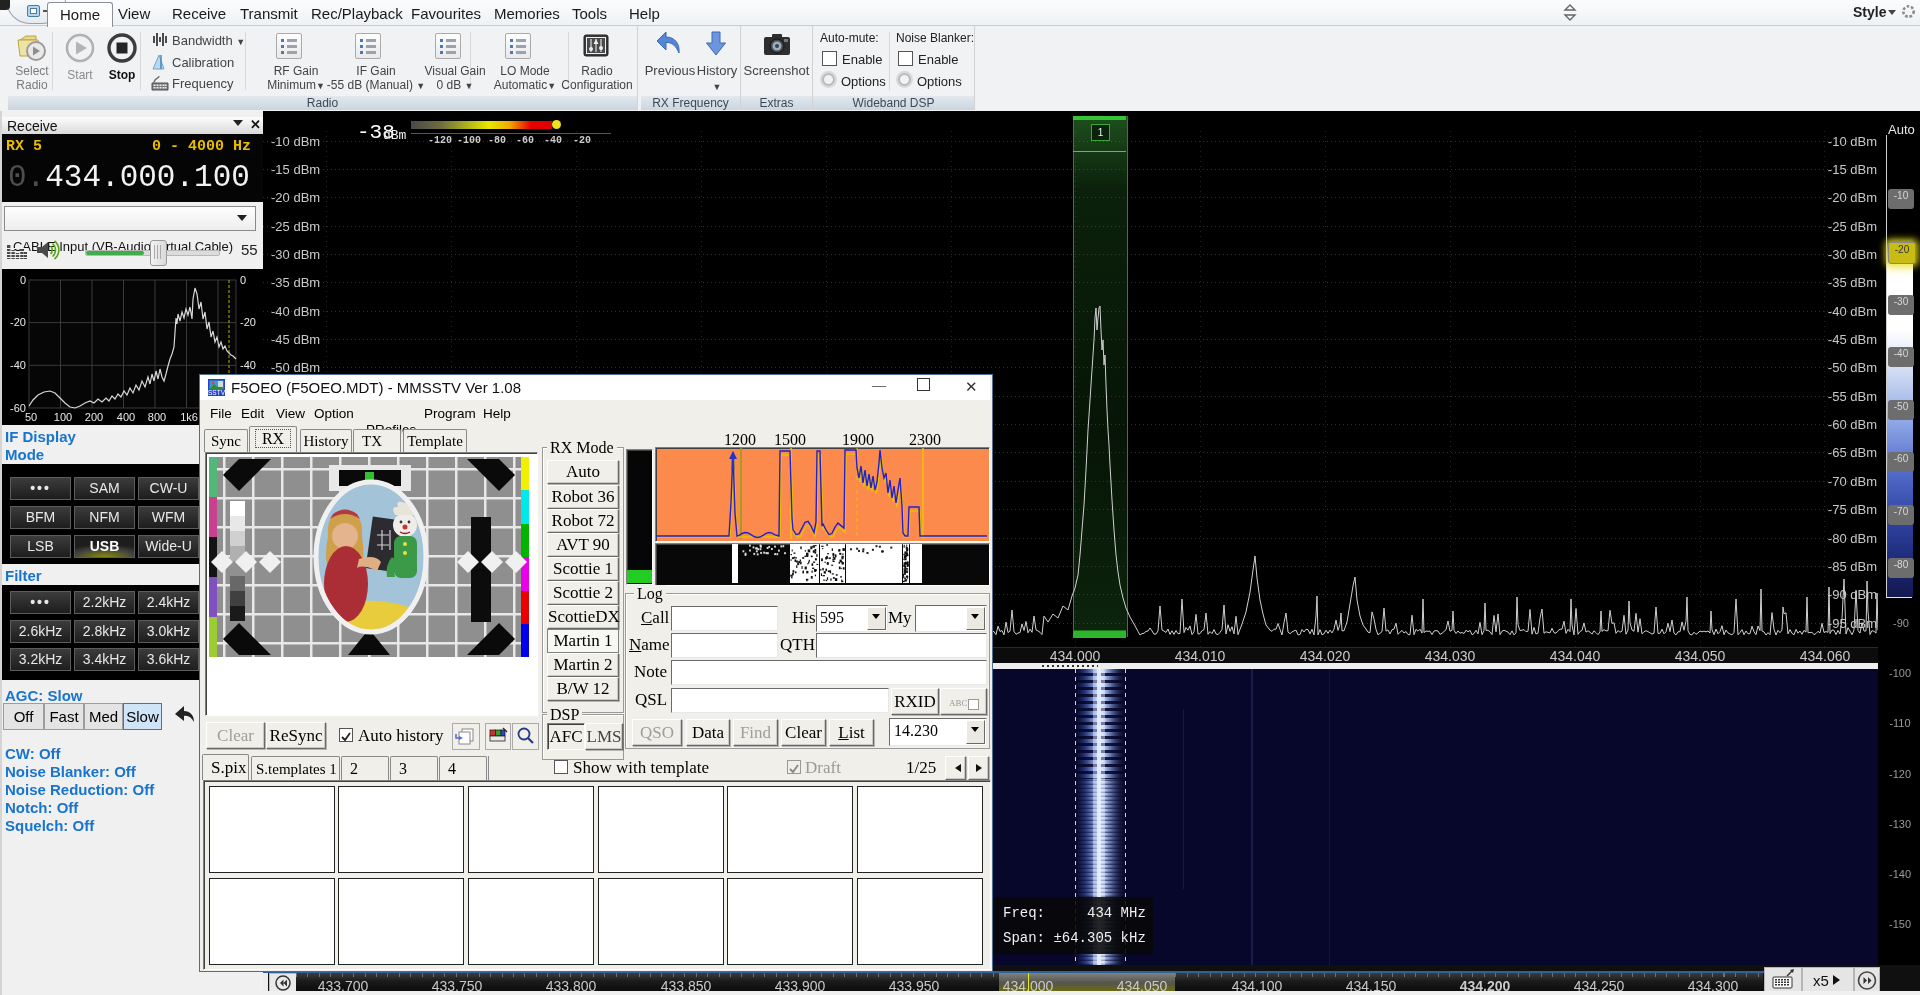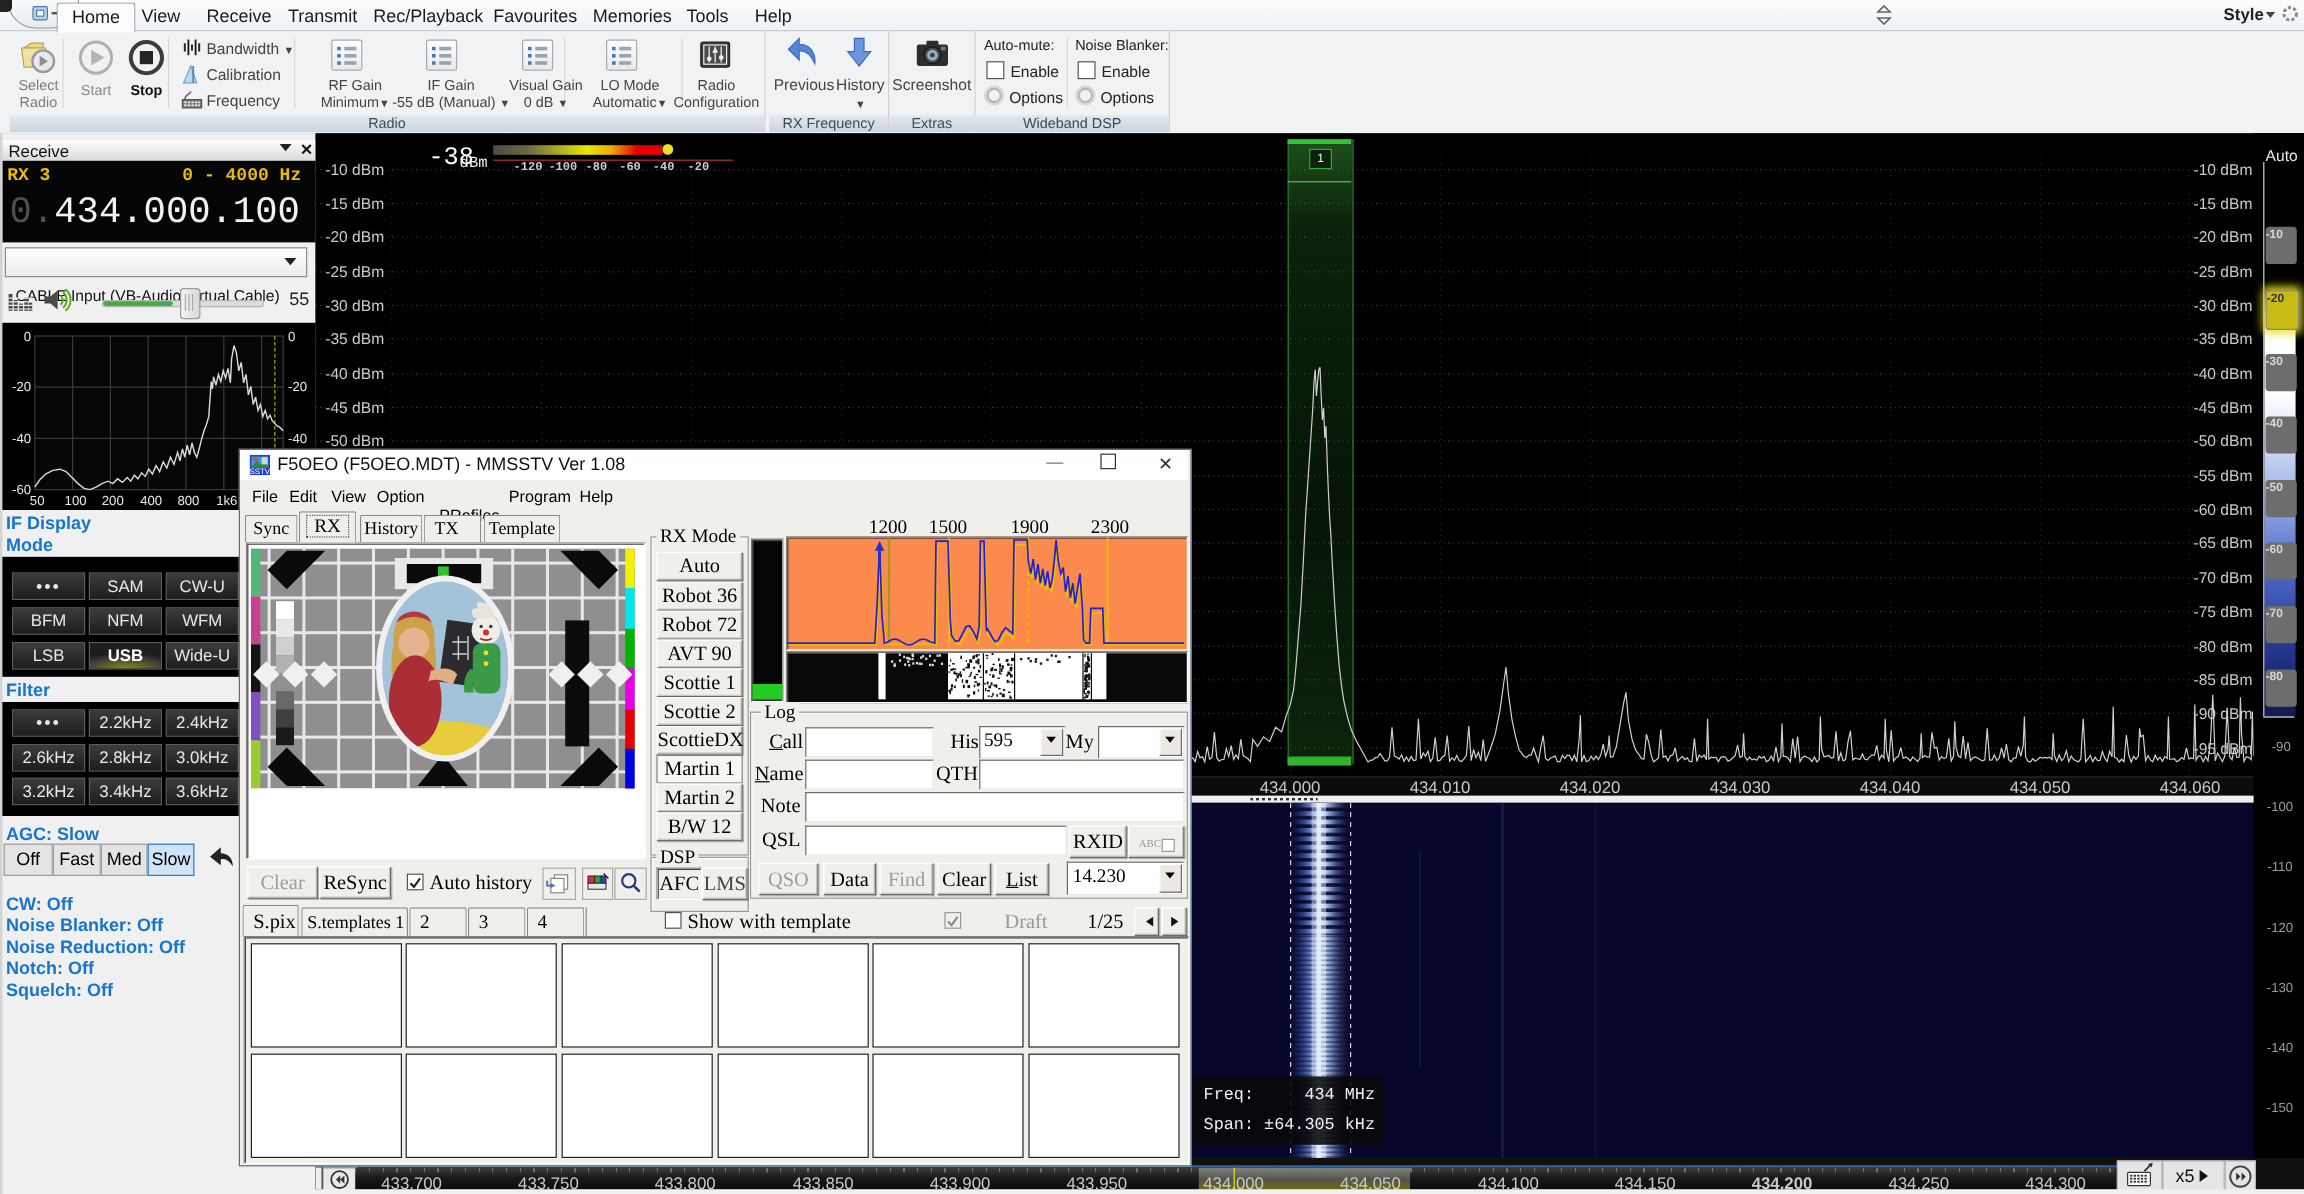--- a/index.html
+++ b/index.html
@@ -29,21 +29,21 @@
   .grp{position:absolute;border:1px solid #9a9a9a;box-shadow:inset 1px 1px 0 #ffffff;}
   .grpl{position:absolute;background:#f0efe9;padding:0 3px;font-size:16px;font-family:"Liberation Serif",serif;}
   .combo{position:absolute;background:#fff;border-top:1px solid #6a6a6a;border-left:1px solid #6a6a6a;border-right:1px solid #e8e8e8;border-bottom:1px solid #e8e8e8;}
   .cbarrow{position:absolute;right:1px;top:1px;bottom:1px;width:17px;background:#ece9e2;border:1px solid #fff;border-right-color:#6a6a6a;border-bottom-color:#6a6a6a;}
   .cbarrow:after{content:"";position:absolute;left:4px;top:6px;border:4px solid transparent;border-top:5px solid #000;}
   
   .dbl{position:absolute;color:#c8c8c8;font-size:13px;}
   .dot{position:absolute;height:1px;background-image:repeating-linear-gradient(90deg,#303030 0 1px,transparent 1px 4px);}
   .vdot{position:absolute;width:1px;background-image:repeating-linear-gradient(180deg,#232323 0 1px,transparent 1px 5px);}
   .flabel{position:absolute;color:#c9c9c9;font-size:14px;top:0;transform:translateX(-50%);}
-  .tickbox{position:absolute;left:4px;width:26px;height:31px;background:#6d6d6d;border-radius:3px;color:#d8d8d8;font-size:10px;text-align:left;line-height:13px;font-weight:bold;}
+  .tickbox{position:absolute;left:4px;width:26px;height:20px;background:#6d6d6d;border-radius:3px;color:#d8d8d8;font-size:10px;text-align:center;line-height:13px;}
   .wflbl{position:absolute;color:#9a9a9a;font-size:11px;right:4px;}
   .listicon{width:24px;height:24px;background:linear-gradient(#fdfdfd,#e9e9e9);border:1px solid #aaa;border-radius:2px;}
   .listicon:before{content:"";position:absolute;left:4px;top:5px;width:3px;height:3px;background:#4a7ab5;box-shadow:0 6px 0 #4a7ab5,0 12px 0 #4a7ab5;}
   .listicon:after{content:"";position:absolute;left:10px;top:5px;width:10px;height:3px;background:#9aa4ae;box-shadow:0 6px 0 #9aa4ae,0 12px 0 #9aa4ae;}
   .gearic{width:15px;height:15px;}
   .ovl{position:absolute;top:16px;transform:translateX(-50%);font-family:"Liberation Mono",monospace;font-size:10px;font-weight:bold;color:#ccc;white-space:nowrap;}
   .gearic:before{content:"";position:absolute;left:1px;top:1px;width:9px;height:9px;border:2px solid #b9b9b9;border-radius:50%;box-shadow:0 0 0 2px #d9d9d9;}
 </style>
 </head>
 <body>
@@ -231,21 +231,21 @@
 
 <div class="abs" id="lpanel">
 
   <div class="abs hdr" style="left:2px;top:6px;width:261px;height:17px;">
     <span style="position:absolute;left:5px;top:1px;font-size:14px;color:#111;">Receive</span>
     <span style="position:absolute;left:231px;top:3px;width:0;height:0;border:5px solid transparent;border-top:6px solid #222;"></span>
     <span style="position:absolute;left:248px;top:0px;font-size:13px;color:#111;font-weight:bold;">✕</span>
   </div>
 
   <div class="abs" style="left:2px;top:23px;width:261px;height:68px;background:#050505;font-family:'Liberation Mono',monospace;">
-    <span style="position:absolute;left:4px;top:4px;color:#e8bc00;font-weight:bold;font-size:15px;">RX 3</span>
+    <span style="position:absolute;left:4px;top:4px;color:#e8bc00;font-weight:bold;font-size:15px;">RX 5</span>
     <span style="position:absolute;right:12px;top:4px;color:#e8bc00;font-weight:bold;font-size:15px;">0 - 4000 Hz</span>
     <div style="position:absolute;left:6px;top:26px;font-size:31px;letter-spacing:0px;"><span style="color:#4e4e4e;">0.</span><span style="color:#f2f2f2;">434.000.100</span></div>
   </div>
 
   <div class="abs" style="left:4px;top:95px;width:250px;height:23px;background:linear-gradient(#fefefe,#ededed);border:1px solid #8a8a8a;">
     <span style="position:absolute;left:0;right:14px;top:4px;font-size:13px;color:#111;text-align:center;white-space:nowrap;margin-top:28px;">CABLE Input (VB-Audio Virtual Cable)</span>
     <span style="position:absolute;right:8px;top:8px;width:0;height:0;border:5px solid transparent;border-top:6px solid #222;"></span>
   </div>
 
   <div class="abs" style="left:0px;top:122px;width:263px;height:36px;">
@@ -1052,21 +1052,21 @@
     <div class="abs" style="left:190px;top:3px;width:48px;height:24px;border:1px solid #8a8a8a;border-bottom:none;border-radius:2px 2px 0 0;font-size:16px;padding:3px 0 0 8px;box-sizing:border-box;">3</div>
     <div class="abs" style="left:239px;top:3px;width:48px;height:24px;border:1px solid #8a8a8a;border-bottom:none;border-radius:2px 2px 0 0;font-size:16px;padding:3px 0 0 8px;box-sizing:border-box;">4</div>
     <div class="abs" style="left:288px;top:3px;width:1px;height:24px;background:#8a8a8a;"></div>
     <div class="abs" style="left:354px;top:7px;width:12px;height:12px;background:#fff;border:1px solid #555;"></div>
     <div class="mlbl" style="left:373px;top:5px;">Show with template</div>
     <div class="abs" style="left:587px;top:7px;width:12px;height:12px;background:#f0efe9;border:1px solid #999;">
       <svg width="12" height="12">
           <path d="M2 6 L5 9 L10 2" fill="none" stroke="#888" stroke-width="1.8"></path>
         </svg>
     </div>
-    <div class="mlbl" style="left:605px;top:5px;color:#999;margin-left:32px;">Draft</div>
+    <div class="mlbl" style="left:605px;top:5px;color:#999;">Draft</div>
     <div class="mlbl" style="left:706px;top:5px;">1/25</div>
     <div class="btn3" style="left:745px;top:3px;width:19px;height:22px;">
         <span style="position:absolute;left:5px;top:7px;width:0;height:0;border:4px solid transparent;border-right:6px solid #111;"></span>
       </div>
     <div class="btn3" style="left:768px;top:3px;width:19px;height:22px;">
         <span style="position:absolute;left:7px;top:7px;width:0;height:0;border:4px solid transparent;border-left:6px solid #111;"></span>
       </div>
   </div>
 
   <div class="abs sunk" style="left:3px;top:405px;width:786px;height:188px;background:#f0efe9;">

